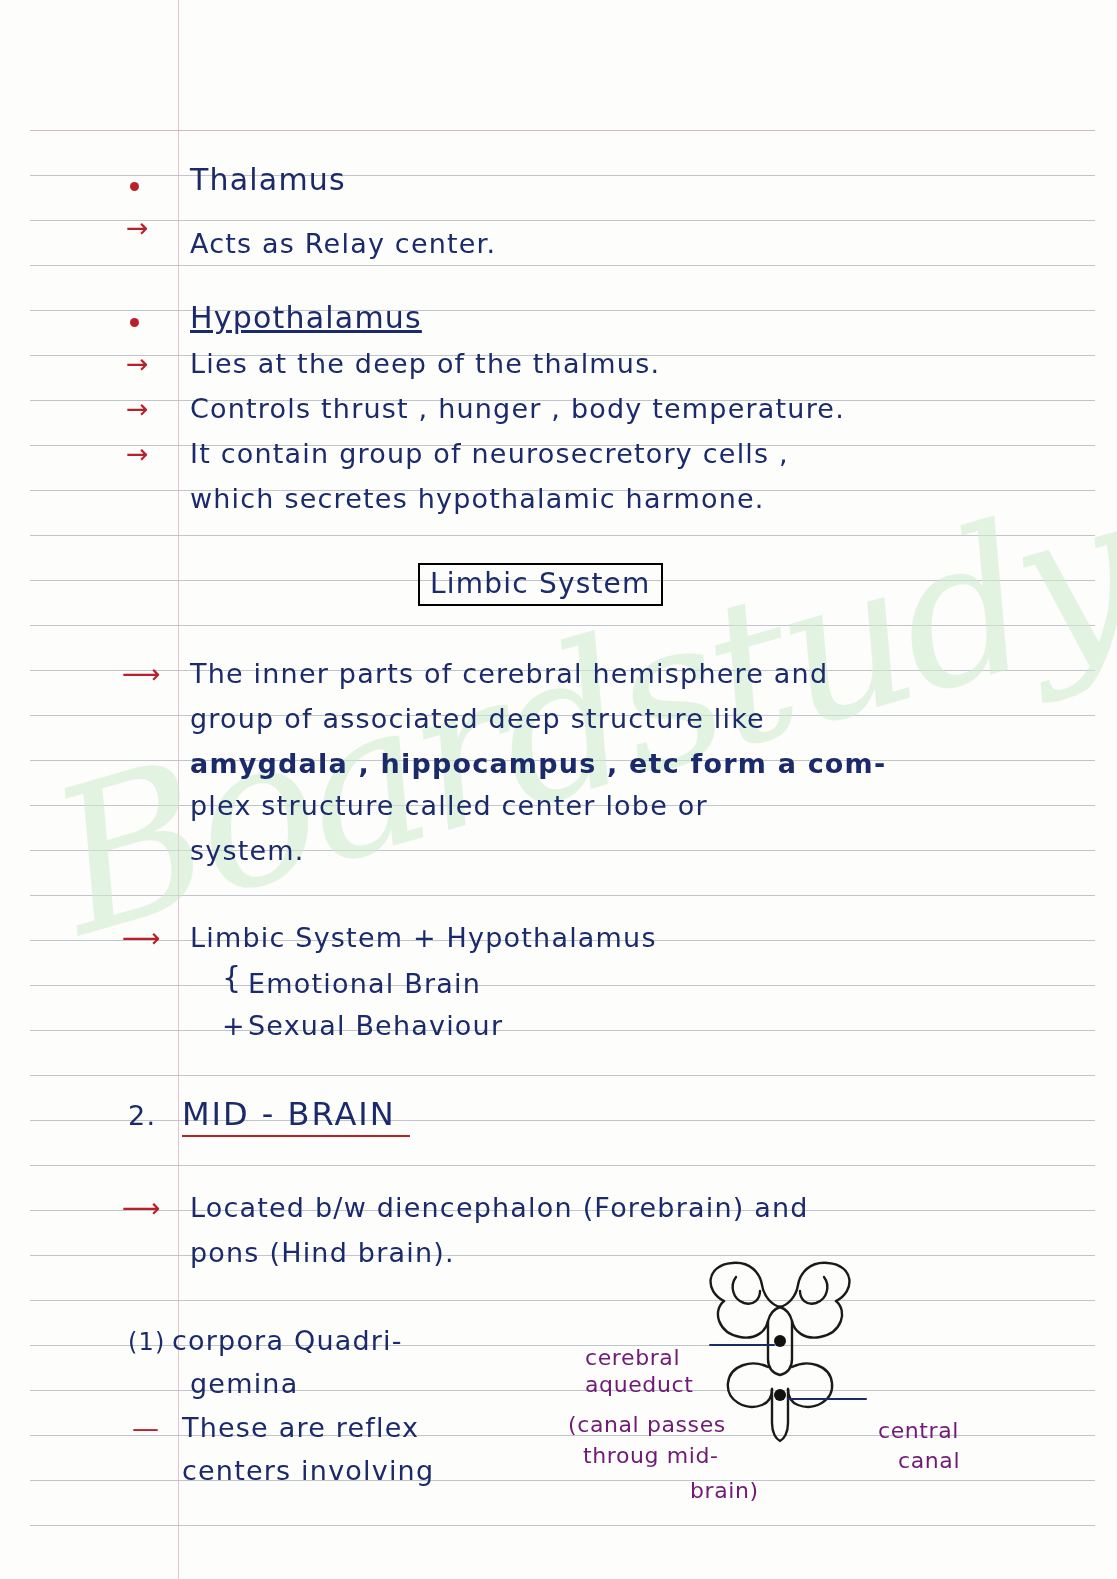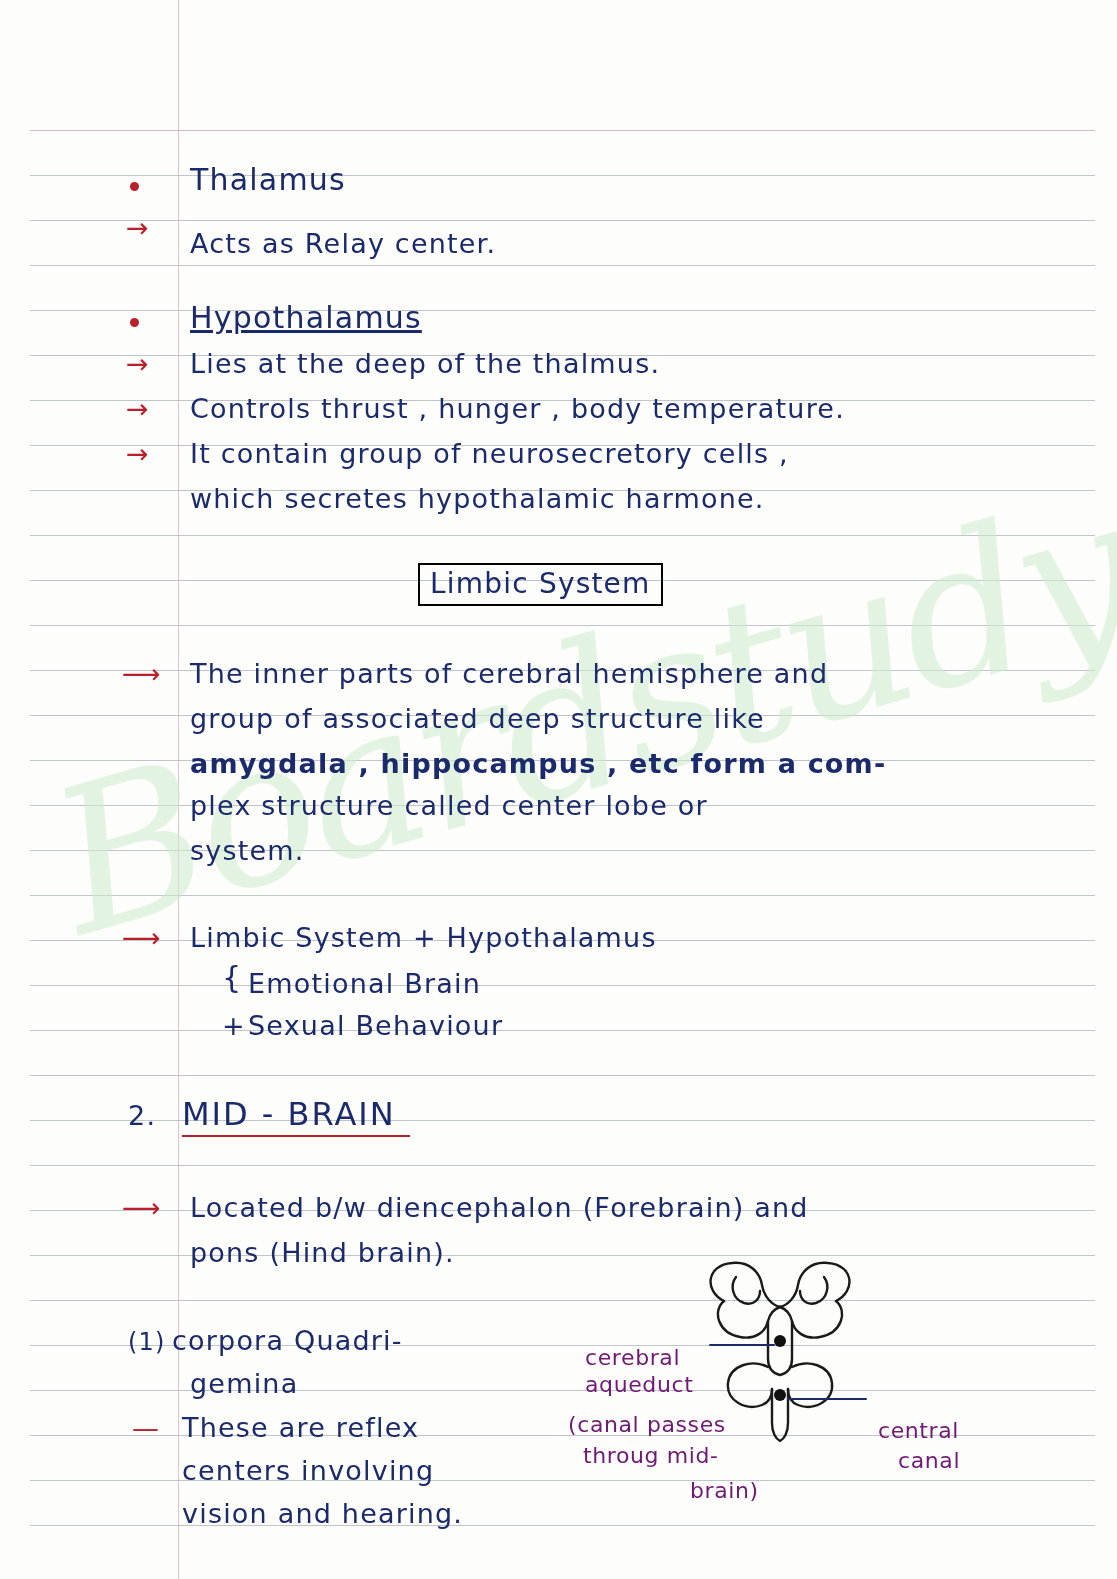--- a/index.html
+++ b/index.html
@@ -200,21 +200,20 @@
   <div class="arrow" style="left:122px; top:1192px;">⟶</div>
   <div class="hw" style="left:190px; top:1192px;">Located b/w diencephalon (Forebrain) and</div>
   <div class="hw" style="left:190px; top:1237px;">pons (Hind brain).</div>
 
   <div class="hw" style="left:128px; top:1328px; font-size:24px;">(1)</div>
   <div class="hw" style="left:172px; top:1325px;">corpora Quadri-</div>
   <div class="hw" style="left:190px; top:1368px;">gemina</div>
   <div class="hw red" style="left:132px; top:1412px;">—</div>
   <div class="hw" style="left:182px; top:1412px;">These are reflex</div>
   <div class="hw" style="left:182px; top:1455px;">centers involving</div>
-  <div class="hw" style="left:182px; top:1498px;">vision and hearing.</div>
 
   <svg class="diagram" viewBox="0 0 200 210" xmlns="http://www.w3.org/2000/svg">
     <g fill="none" stroke="#1a1a1a" stroke-width="2.4" stroke-linecap="round" stroke-linejoin="round">
 
       <path d="M34 46 C14 36 16 10 42 8 C60 6 70 18 72 30 C74 42 82 50 90 52"></path>
       <path d="M90 52 C98 50 106 42 108 30 C110 18 120 6 138 8 C164 10 166 36 146 46"></path>
       <path d="M34 46 C22 56 28 78 50 82 C66 85 76 76 78 66 C80 58 84 54 90 52"></path>
       <path d="M146 46 C158 56 152 78 130 82 C114 85 104 76 102 66 C100 58 96 54 90 52"></path>
 
       <path d="M46 22 C40 30 42 44 54 48 C64 51 70 44 70 36"></path>

